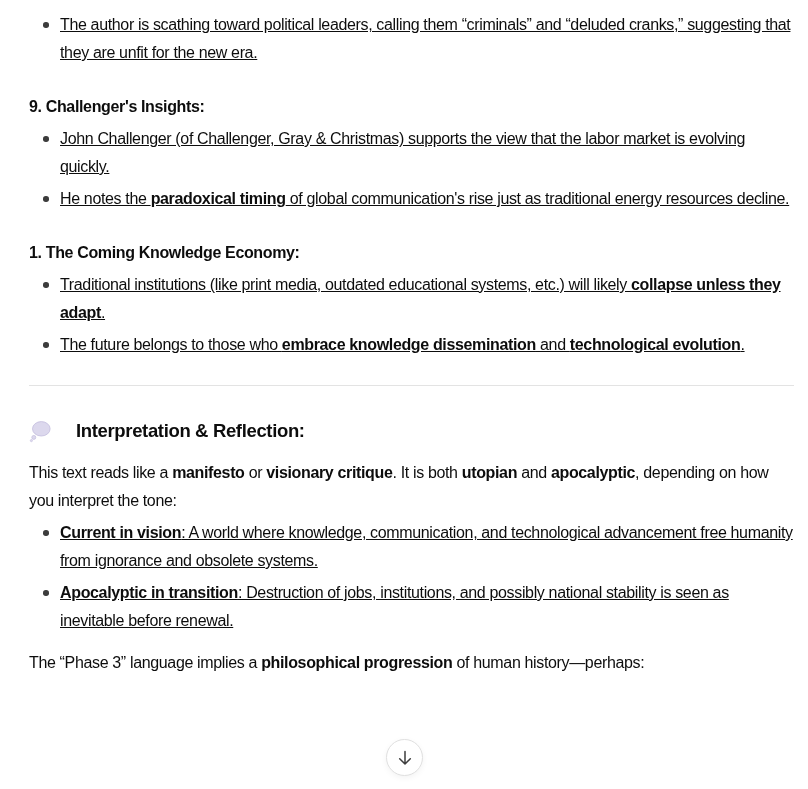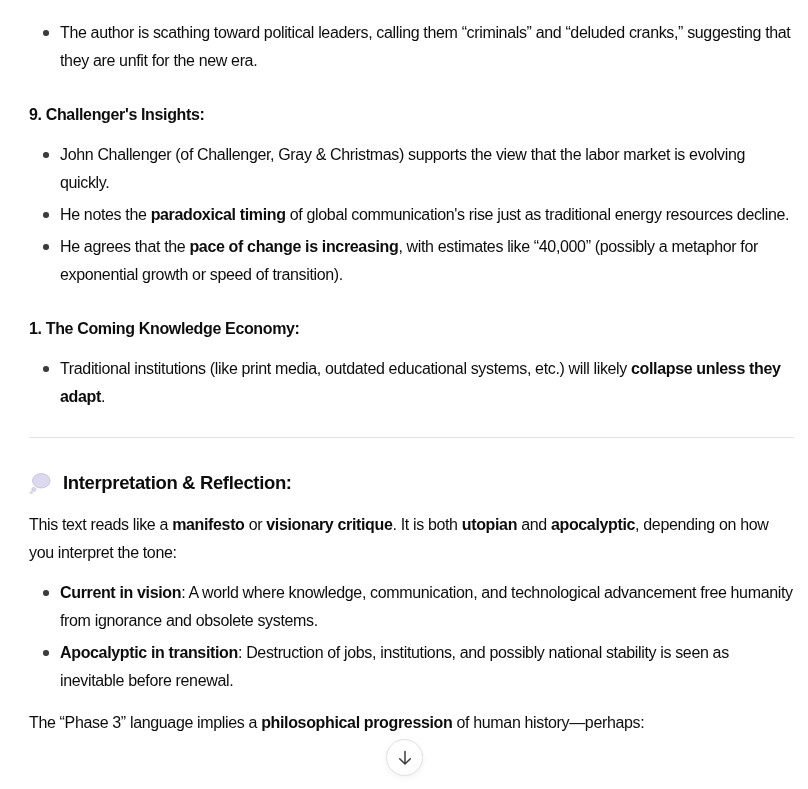--- a/index.html
+++ b/index.html
@@ -23,22 +23,23 @@
   }
   .heading {
     font-weight: 700;
     margin: 26px 0 4px 0;
   }
   .message-content > .heading:first-child {
     margin-top: 0;
   }
   ul.bullets {
     list-style: none;
-    margin: 12px 0 0 0;
+    margin: 4px 0 0 0;
     padding: 0;
+    text-decoration: underline;
   }
   ul.bullets li {
     position: relative;
     padding-left: 31px;
     margin: 4px 0;
   }
   ul.bullets li::before {
     content: "";
     position: absolute;
     left: 14px;
@@ -52,21 +53,21 @@
     margin: 14px 0 3px 0;
   }
   hr.divider {
     border: none;
     border-top: 1px solid #e3e3e3;
     margin: 26px 0 0 0;
   }
   .emoji-heading {
     display: flex;
     align-items: center;
-    gap: 11px;
+    gap: 24px;
     font-size: 18.5px;
     font-weight: 700;
     margin: 31px 0 8px 0;
     line-height: 28px;
   }
   .emoji-heading .emoji {
     display: inline-flex;
     width: 23px;
     height: 23px;
   }
@@ -99,25 +100,25 @@
 
 <main>
   <div id="message-content" class="message-content">
       <ul class="bullets">
         <li><span>The author is scathing toward political leaders, calling them “criminals” and “deluded cranks,” suggesting that they are unfit for the new era.</span></li>
       </ul>
       <p class="heading"><strong>9. Challenger's Insights:</strong></p>
       <ul class="bullets">
         <li><span>John Challenger (of Challenger, Gray &amp; Christmas) supports the view that the labor market is evolving quickly.</span></li>
         <li><span>He notes the </span><strong>paradoxical timing</strong><span> of global communication's rise just as traditional energy resources decline.</span></li>
-        <li><span>He agrees that the </span><strong>pace of change is increasing</strong><span>, with estimates like “40,000” (possibly a metaphor for exponential growth or speed of transition).</span></li>
       </ul>
       <p class="heading"><strong>1. The Coming Knowledge Economy:</strong></p>
       <ul class="bullets">
         <li><span>Traditional institutions (like print media, outdated educational systems, etc.) will likely </span><strong>collapse unless they adapt</strong><span>.</span></li>
+        <li><span>The future belongs to those who </span><strong>embrace knowledge dissemination</strong><span> and </span><strong>technological evolution</strong><span>.</span></li>
       </ul>
       <hr class="divider">
       <h3 class="emoji-heading">
         <span class="emoji">
           <svg width="23" height="23" viewBox="0 0 23 23">
             <ellipse cx="12.3" cy="8.8" rx="8.8" ry="7.2" fill="#dcd8ed" stroke="#c3bcdd" stroke-width="0.8"></ellipse>
             <circle cx="4.8" cy="17.4" r="2" fill="#dcd8ed" stroke="#c3bcdd" stroke-width="0.7"></circle>
             <circle cx="2.4" cy="20.6" r="1.1" fill="#dcd8ed" stroke="#c3bcdd" stroke-width="0.6"></circle>
           </svg>
         </span>

